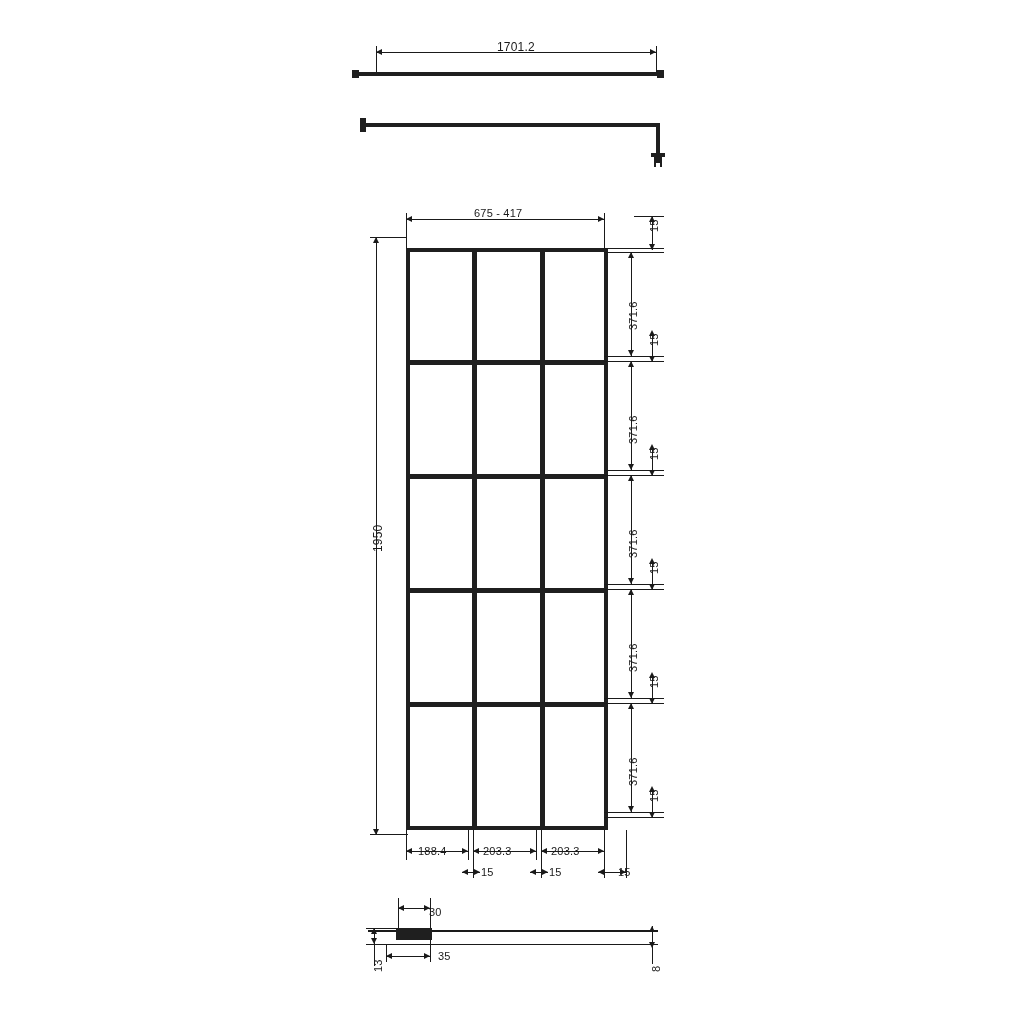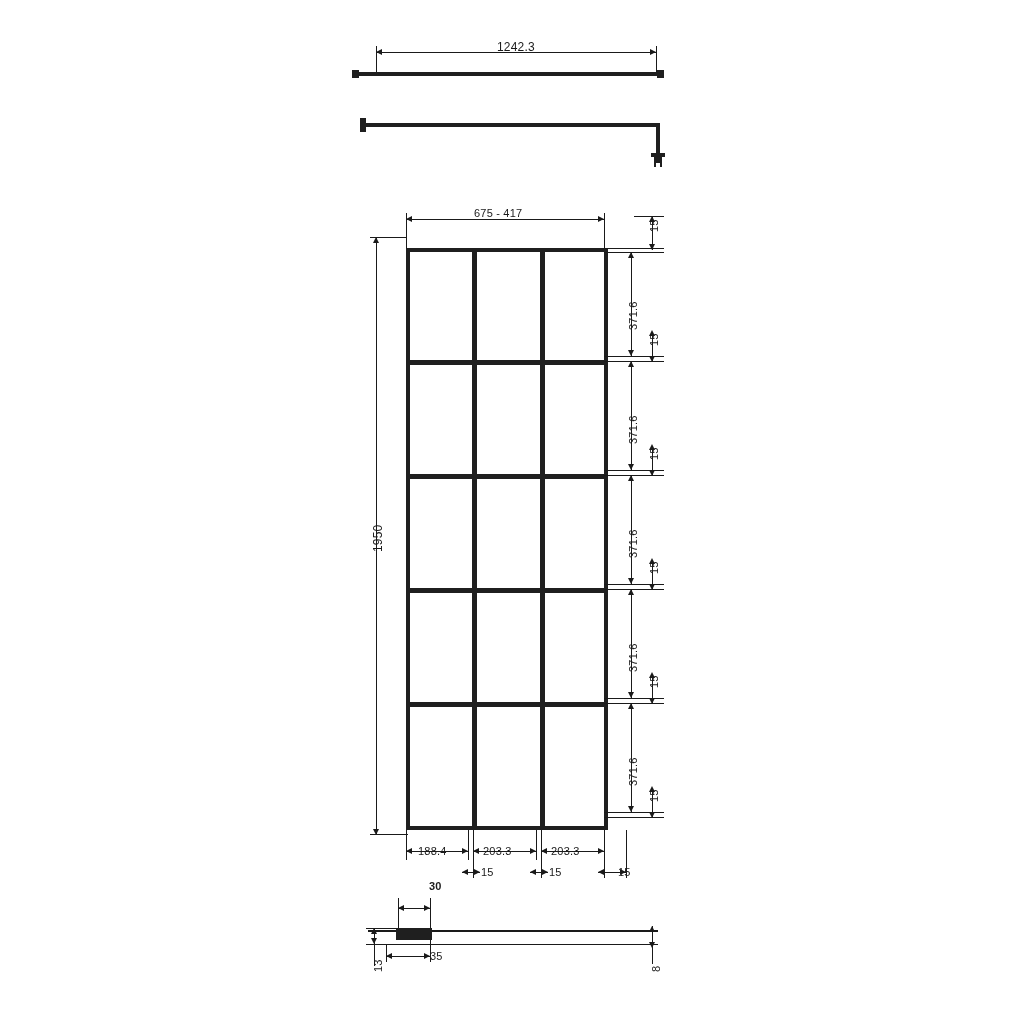--- a/index.html
+++ b/index.html
@@ -29,21 +29,21 @@
 </head>
 <body>
 
 <div id="stage">
 
   <div class="ln h" style="left:376px;top:52px;width:280px;"></div>
   <div class="arrow ar-l" style="left:376px;top:49px;"></div>
   <div class="arrow ar-r" style="left:650px;top:49px;"></div>
   <div class="ln v" style="left:376px;top:46px;height:26px;"></div>
   <div class="ln v" style="left:656px;top:46px;height:26px;"></div>
-  <div class="lbl" style="left:497px;top:40px;font-size:12px;">1242.3</div>
+  <div class="lbl" style="left:497px;top:40px;font-size:12px;">1701.2</div>
 
   <div id="topbar">
     <div class="cap" style="left:0;"></div>
     <div class="rod"></div>
     <div class="cap" style="right:0;"></div>
   </div>
 
   <div id="sidebar-view">
     <div class="ln" style="left:0;top:4px;width:6px;height:14px;background:#1f1f1f;"></div>
     <div class="ln h" style="left:5px;top:9px;width:295px;height:4px;background:#1f1f1f;"></div>
@@ -181,28 +181,28 @@
 
   <div class="ln h" style="left:368px;top:930px;width:290px;height:2px;"></div>
   <div class="ln" style="left:396px;top:928px;width:36px;height:12px;background:#1f1f1f;"></div>
   <div class="ln h" style="left:368px;top:944px;width:290px;"></div>
 
   <div class="ln v" style="left:398px;top:898px;height:30px;"></div>
   <div class="ln v" style="left:430px;top:898px;height:30px;"></div>
   <div class="ln h" style="left:398px;top:908px;width:32px;"></div>
   <div class="arrow ar-l" style="left:398px;top:905px;"></div>
   <div class="arrow ar-r" style="left:424px;top:905px;"></div>
-  <div class="lbl" style="left:429px;top:880px;font-weight:bold;">30</div>
+  <div class="lbl" style="left:429px;top:906px;">30</div>
 
   <div class="ln v" style="left:386px;top:944px;height:18px;"></div>
   <div class="ln v" style="left:430px;top:940px;height:22px;"></div>
   <div class="ln h" style="left:386px;top:956px;width:44px;"></div>
   <div class="arrow ar-l" style="left:386px;top:953px;"></div>
   <div class="arrow ar-r" style="left:424px;top:953px;"></div>
-  <div class="lbl" style="left:430px;top:950px;">35</div>
+  <div class="lbl" style="left:430px;top:950px;padding-left:8px;">35</div>
 
   <div class="ln h" style="left:366px;top:928px;width:32px;"></div>
   <div class="ln h" style="left:366px;top:944px;width:22px;"></div>
   <div class="ln v" style="left:374px;top:928px;height:38px;"></div>
   <div class="arrow ar-u" style="left:371px;top:928px;"></div>
   <div class="arrow ar-d" style="left:371px;top:938px;"></div>
   <div class="lbl rot" style="left:372px;top:972px;">13</div>
 
   <div class="ln h" style="left:640px;top:930px;width:18px;"></div>
   <div class="ln h" style="left:640px;top:944px;width:18px;"></div>

